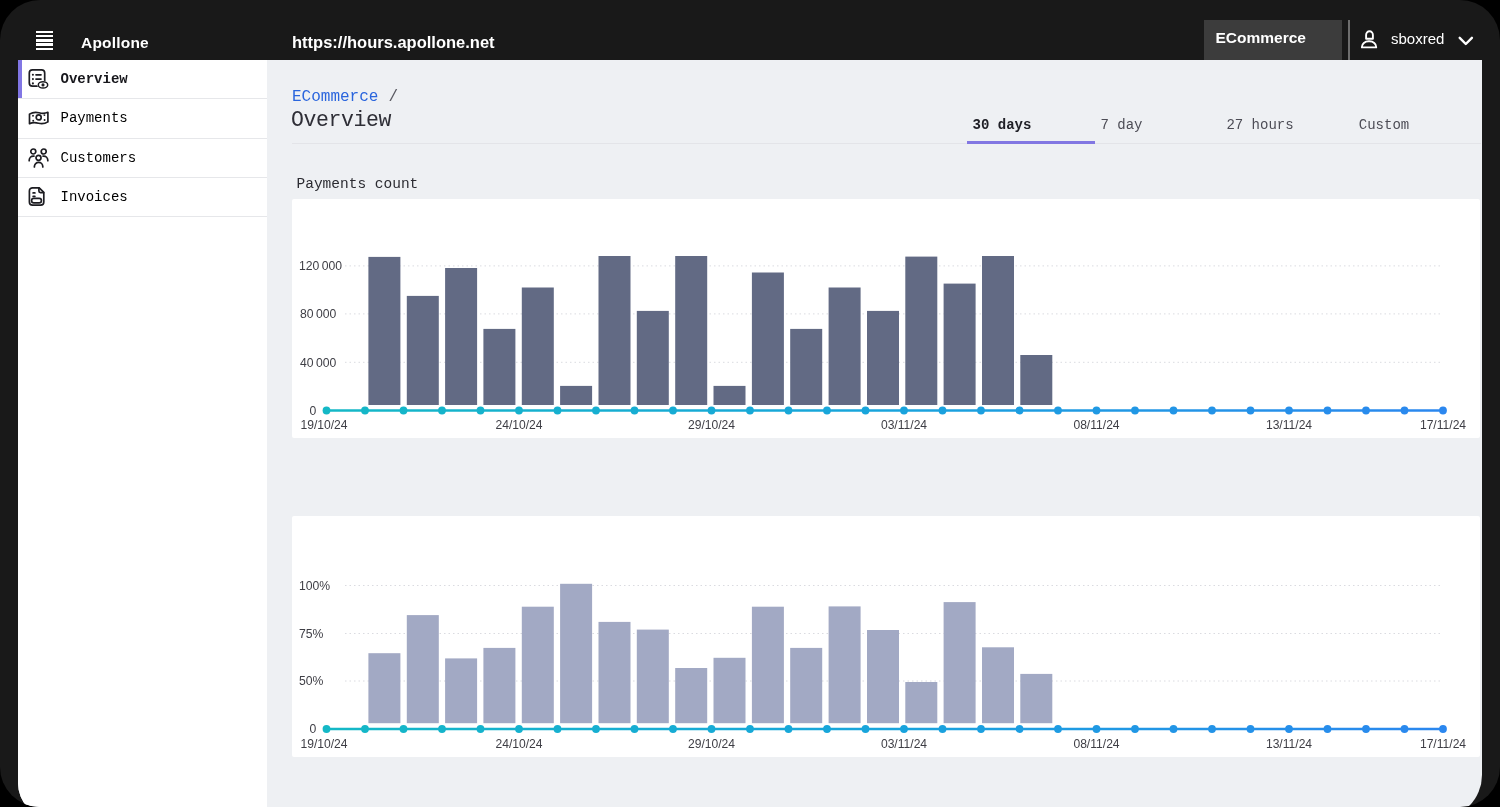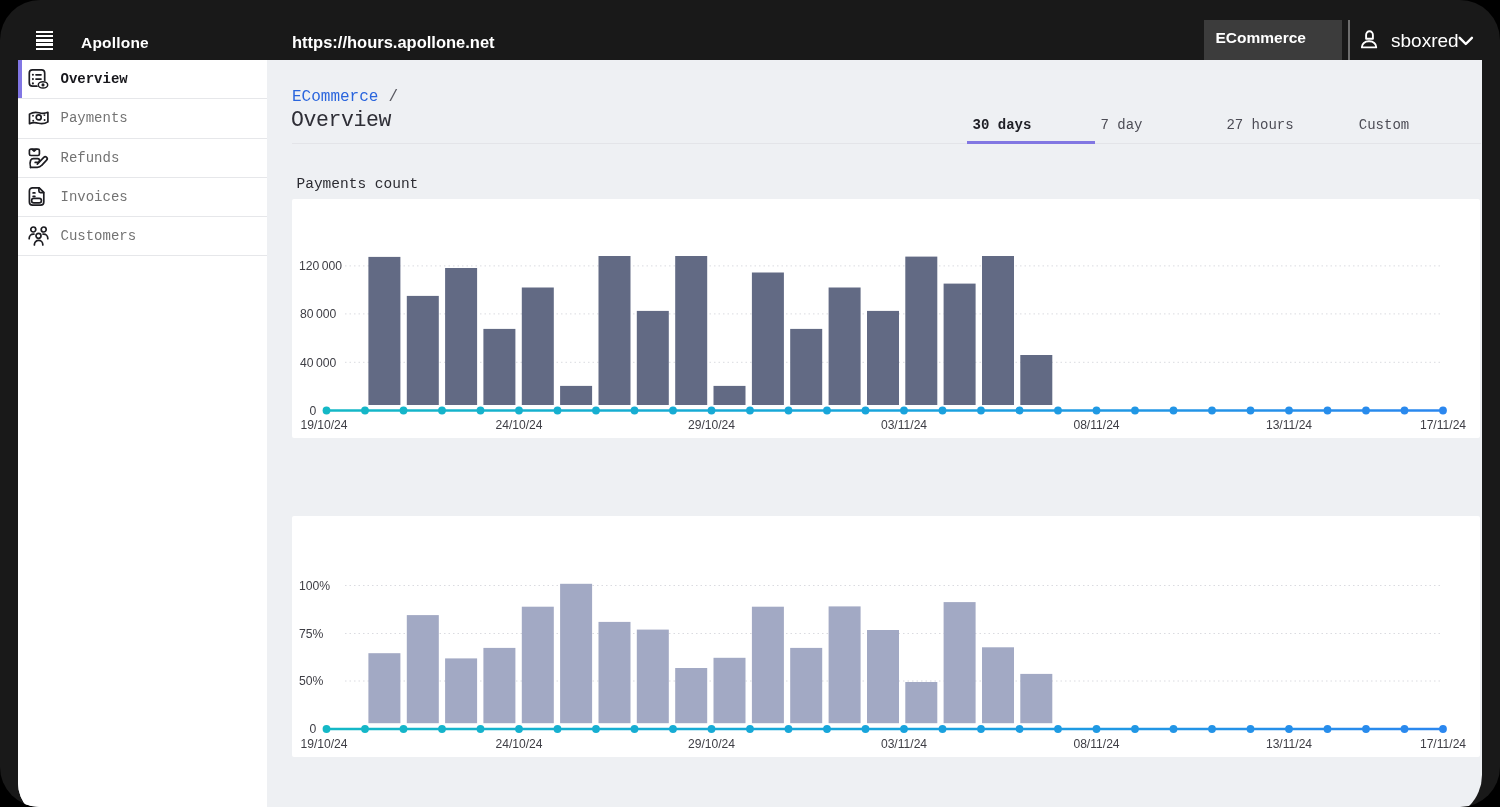--- a/index.html
+++ b/index.html
@@ -3,28 +3,28 @@
 * { margin:0; padding:0; box-sizing:border-box; }
 html,body { width:1500px; height:807px; background:#000; font-family:"Liberation Sans", sans-serif; }
 .window { position:absolute; left:0; top:0; width:1500px; height:807px; background:#191919; border-radius:40px; overflow:hidden; }
 .topbar { position:absolute; left:0; top:0; width:100%; height:66px; }
 .burger { position:absolute; left:36px; top:31px; width:17px; height:19px; }
 .burger div { height:2.3px; background:#fff; margin-bottom:1.85px; }
 .brand { position:absolute; left:81px; top:33.5px; font-size:15.5px; font-weight:bold; color:#fff; letter-spacing:0.2px; }
 .url { position:absolute; left:292px; top:33px; font-size:16.5px; font-weight:bold; color:#fff; }
 .ecom { position:absolute; left:1203.5px; top:19.5px; width:138px; height:43px; background:#3c3c3c; border-bottom:3.5px solid #2a66ee; color:#fff; font-size:15.5px; font-weight:bold; line-height:35px; padding-left:12px; }
 .vdiv { position:absolute; left:1348px; top:20px; width:1.5px; height:42px; background:#6e6e6e; }
-.uname { position:absolute; left:1391px; top:29.5px; font-size:19px; color:#fff; }
+.uname { position:absolute; left:1391px; top:29.5px; font-size:15px; color:#fff; }
 .chev { position:absolute; left:1458px; top:33px; }
 .usericon { position:absolute; left:1360px; top:29px; }
 .app { position:absolute; left:18px; top:60px; width:1464px; height:759px; background:#eef0f3; border-radius:0 0 44px 36px; overflow:hidden;font-family:Liberation Mono, monospace; }
 .sidebar { position:absolute; left:0; top:0; width:249px; height:100%; background:#fff; }
 .item { position:relative; height:39.3px; border-bottom:1px solid #e6e7ea; }
 .item .ic { position:absolute; left:10px; top:50%; transform:translateY(-50%); width:22px; display:flex; }
-.item .lbl { position:absolute; left:42.5px; top:50%; transform:translateY(-50%); font-size:14px; color:#737373; }
+.item .lbl { position:absolute; left:42.5px; top:50%; transform:translateY(-50%); font-size:14px; color:#000000; }
 .item.active .lbl { color:#17171c; font-weight:bold; }
 .item.active::before { content:""; position:absolute; left:0; top:0; width:4px; height:100%; background:#8176e4; }
 .crumb { position:absolute; left:274px; top:28px; font-size:16px; color:#2a65dd; font-weight:500; }
 .crumb .sep { color:#5a5a62; font-weight:400; margin-left:10px; }
 .h1 { position:absolute; left:273px; top:48px; font-size:21.5px; color:#2e2e36; font-weight:500; letter-spacing:-0.4px; }
 .tabsline { position:absolute; left:274px; right:1px; top:82.5px; height:1px; background:#e3e4e8; }
 .tab { position:absolute; top:57px; font-size:14px; color:#4c4c55; transform:translateX(-50%);text-align:center; }
 .tab.on { color:#202027; font-weight:bold; }
 .tabu { position:absolute; left:949px; top:81px; width:128px; height:2.6px; background:#8277e2; }
 .clabel { position:absolute; font-size:14.5px; color:#2b2b31; }
@@ -88,58 +88,45 @@
                 <circle cx="16.4" cy="5.6" r=".95"></circle>
                 <circle cx="5.2" cy="11.2" r=".95"></circle>
                 <circle cx="16.6" cy="10.5" r=".95"></circle>
               </g>
             </svg>
           </span>
           <span class="lbl">Payments</span>
         </div>
 <div class="item">
           <span class="ic">
-            <svg width="22" height="23" viewBox="0 0 22 23">
-              <g fill="none" stroke="#1d1d22" stroke-width="1.7" stroke-linecap="round" stroke-linejoin="round">
-                <rect x="1.4" y="2.6" width="10" height="6.4" rx="1.5"></rect>
-                <path d="M4.1 2.9 L6.1 4.7 L8.1 2.9"></path>
-                <path d="M2.6 20.9c-.8-2.9-.8-5.2 0-7 .5-1.1 1.6-1.8 2.9-1.8h4.1c1.1 0 1.9.9 1.9 1.9s-.9 1.9-1.9 1.9H7.2"></path>
-                <path d="M9.3 17.6l6.5-6.7c.8-.8 2-.8 2.8 0 .8.8.8 2 0 2.8l-4.9 5.1c-1.1 1.3-2.7 2.1-4.4 2.1H2.6"></path>
-              </g>
-            </svg>
-          </span>
-          <span class="lbl">Refunds</span>
-        </div>
-<div class="item">
-          <span class="ic">
-            <svg width="18" height="21" viewBox="0 0 18 21">
-              <g fill="none" stroke="#1d1d22" stroke-width="1.7" stroke-linecap="round" stroke-linejoin="round">
-                <path d="M11.2 1.3H4.6c-1.8 0-3.2 1.4-3.2 3.2v11c0 1.8 1.4 3.2 3.2 3.2h8c1.8 0 3.2-1.4 3.2-3.2V5.9z"></path>
-                <path d="M10.9 1.5v3c0 .9.7 1.6 1.6 1.6h3.1"></path>
-                <path d="M5.1 6.4h1.8M5.1 9.8h1.8"></path>
-                <rect x="3.6" y="11.9" width="9.8" height="4.5" rx="2.2"></rect>
-              </g>
-            </svg>
-          </span>
-          <span class="lbl">Invoices</span>
-        </div>
-<div class="item">
-          <span class="ic">
             <svg width="21" height="21" viewBox="0 0 21 21">
               <g fill="none" stroke="#1d1d22" stroke-width="1.7" stroke-linecap="round" stroke-linejoin="round">
                 <circle cx="5.3" cy="4" r="2.5"></circle>
                 <circle cx="15.7" cy="4" r="2.5"></circle>
                 <path d="M1.2 13.2v-.4c0-2.3 1.9-4.2 4.2-4.2h.6"></path>
                 <path d="M19.8 13.2v-.4c0-2.3-1.9-4.2-4.2-4.2H15"></path>
                 <circle cx="10.5" cy="10.3" r="2.5"></circle>
                 <path d="M6.4 19.5v-.4c0-2.3 1.9-4.2 4.2-4.2s4.2 1.9 4.2 4.2v.4"></path>
               </g>
             </svg>
           </span>
           <span class="lbl">Customers</span>
+        </div>
+<div class="item">
+          <span class="ic">
+            <svg width="18" height="21" viewBox="0 0 18 21">
+              <g fill="none" stroke="#1d1d22" stroke-width="1.7" stroke-linecap="round" stroke-linejoin="round">
+                <path d="M11.2 1.3H4.6c-1.8 0-3.2 1.4-3.2 3.2v11c0 1.8 1.4 3.2 3.2 3.2h8c1.8 0 3.2-1.4 3.2-3.2V5.9z"></path>
+                <path d="M10.9 1.5v3c0 .9.7 1.6 1.6 1.6h3.1"></path>
+                <path d="M5.1 6.4h1.8M5.1 9.8h1.8"></path>
+                <rect x="3.6" y="11.9" width="9.8" height="4.5" rx="2.2"></rect>
+              </g>
+            </svg>
+          </span>
+          <span class="lbl">Invoices</span>
         </div>
     </div>
     <div class="crumb">ECommerce<span class="sep">/</span></div>
     <div class="h1">Overview</div>
     <div class="tab on" style="left:984px">30 days</div>
     <div class="tab" style="left:1103.5px">7 day</div>
     <div class="tab" style="left:1242px">27 hours</div>
     <div class="tab" style="left:1366px">Custom</div>
     <div class="tabsline"></div>
     <div class="tabu"></div>

